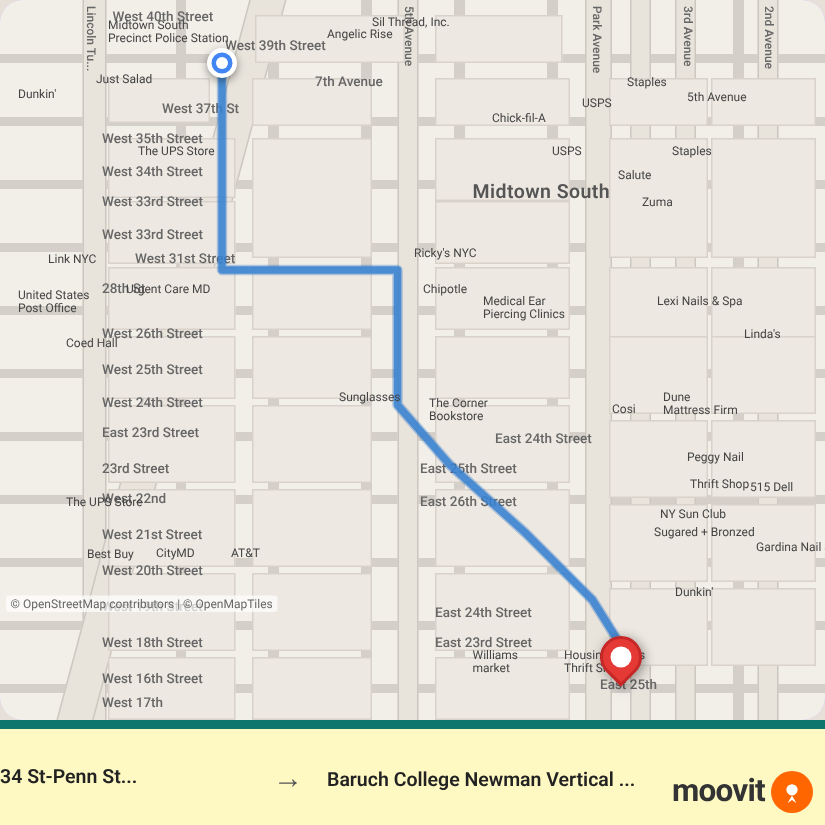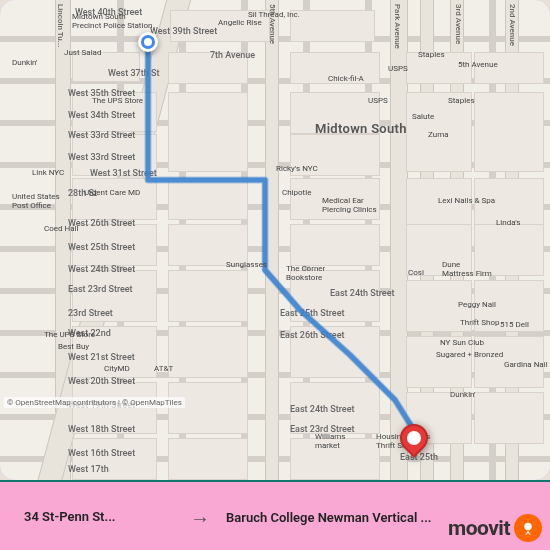--- a/index.html
+++ b/index.html
@@ -243,25 +243,25 @@
       white-space: nowrap;
     }
 
     
     #bottom-bar {
       position: absolute;
       bottom: 0;
       left: 0;
       right: 0;
       height: 70px;
-      background: #f9a8d4;
+      background: #fef9c3;
       display: flex;
       align-items: center;
-      border-top: 2px solid #0f766e;
-      padding: 0 24px;
+      border-top: 6px solid #0f766e;
+      padding: 0 0;
     }
 
     .bottom-left {
       display: flex;
       flex-direction: column;
       flex: 1;
       min-width: 0;
     }
 
     .station-name {
@@ -460,21 +460,21 @@
   <span class="place-label" style="top:188px;left:84px;">Urgent Care MD</span>
   <span class="place-label" style="top:188px;left:282px;">Chipotle</span>
   <span class="place-label" style="top:196px;left:322px;">Medical Ear<br>Piercing Clinics</span>
   <span class="place-label" style="top:164px;left:276px;">Ricky's NYC</span>
   <span class="place-label" style="top:260px;left:226px;">Sunglasses</span>
   <span class="place-label" style="top:264px;left:286px;">The Corner<br>Bookstore</span>
   <span class="place-label" style="top:196px;left:438px;">Lexi Nails &amp; Spa</span>
   <span class="place-label" style="top:260px;left:442px;">Dune<br>Mattress Firm</span>
   <span class="place-label" style="top:268px;left:408px;">Cosi</span>
   <span class="place-label" style="top:330px;left:44px;">The UPS Store</span>
-  <span class="place-label" style="top:342px;left:58px;">Best Buy</span>
+  <span class="place-label" style="top:365px;left:58px;">Best Buy</span>
   <span class="place-label" style="top:364px;left:104px;">CityMD</span>
   <span class="place-label" style="top:364px;left:154px;">AT&amp;T</span>
   <span class="place-label" style="top:300px;left:458px;">Peggy Nail</span>
   <span class="place-label" style="top:318px;left:460px;">Thrift Shop</span>
   <span class="place-label" style="top:338px;left:440px;">NY Sun Club</span>
   <span class="place-label" style="top:350px;left:436px;">Sugared + Bronzed</span>
   <span class="place-label" style="top:320px;left:500px;">515 Dell</span>
   <span class="place-label" style="top:360px;left:468px;margin-left:36px;">Gardina Nail &amp; Spa</span>
   <span class="place-label" style="top:390px;left:450px;">Dunkin'</span>
   <span class="place-label" style="top:432px;left:376px;">Housing Works<br>Thrift Shop</span>

